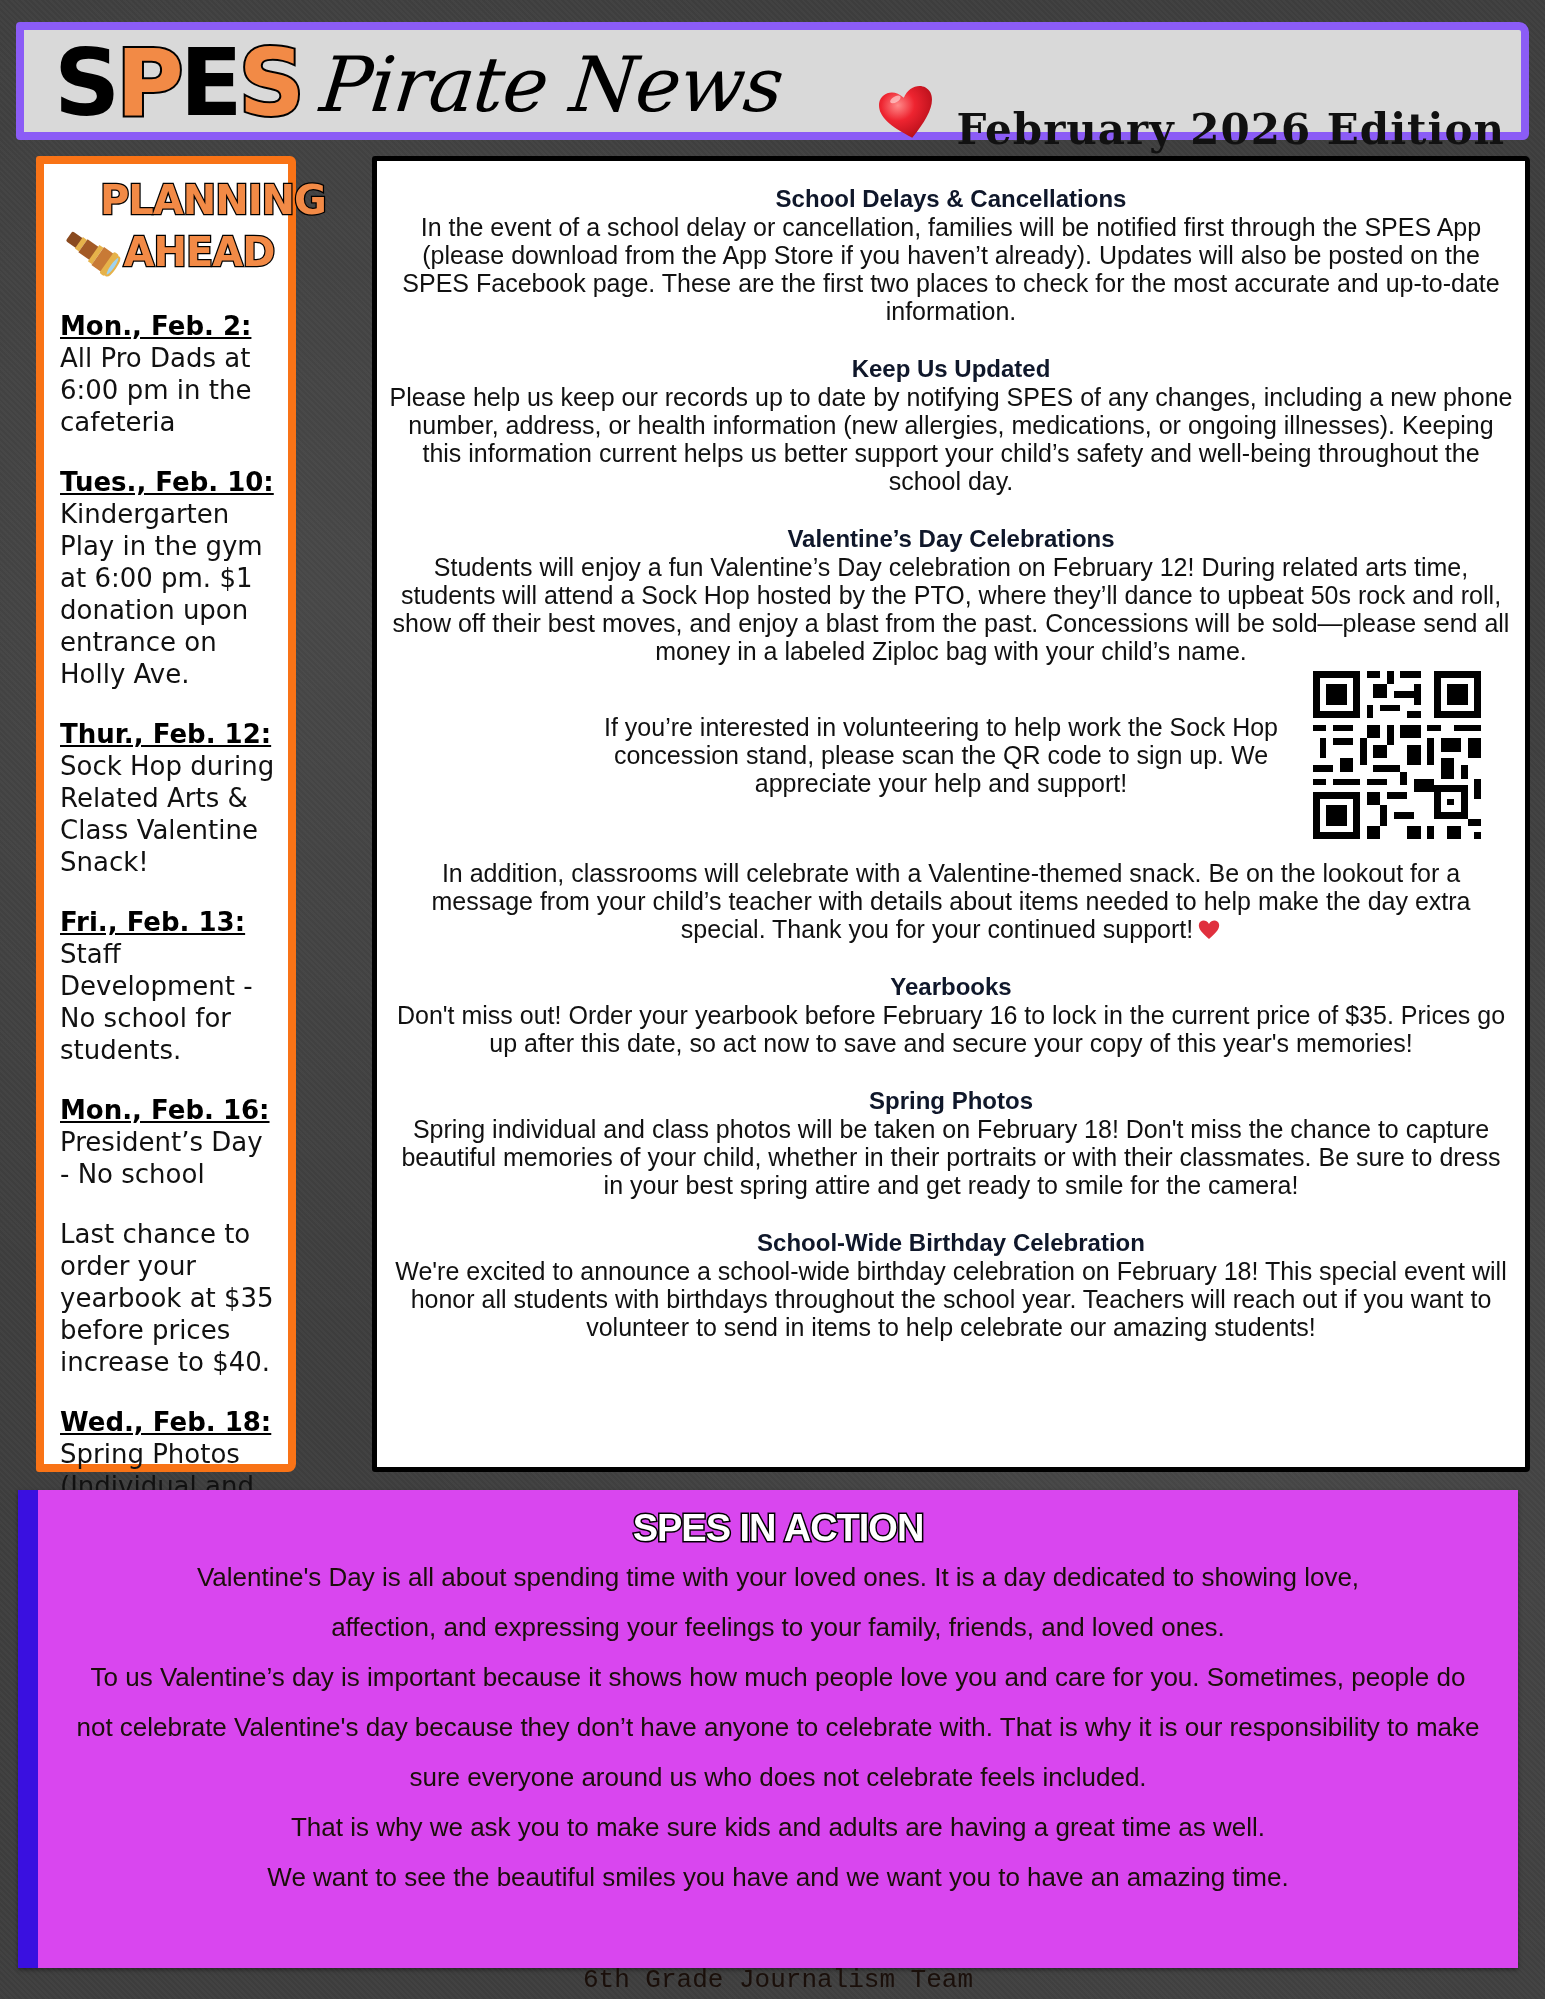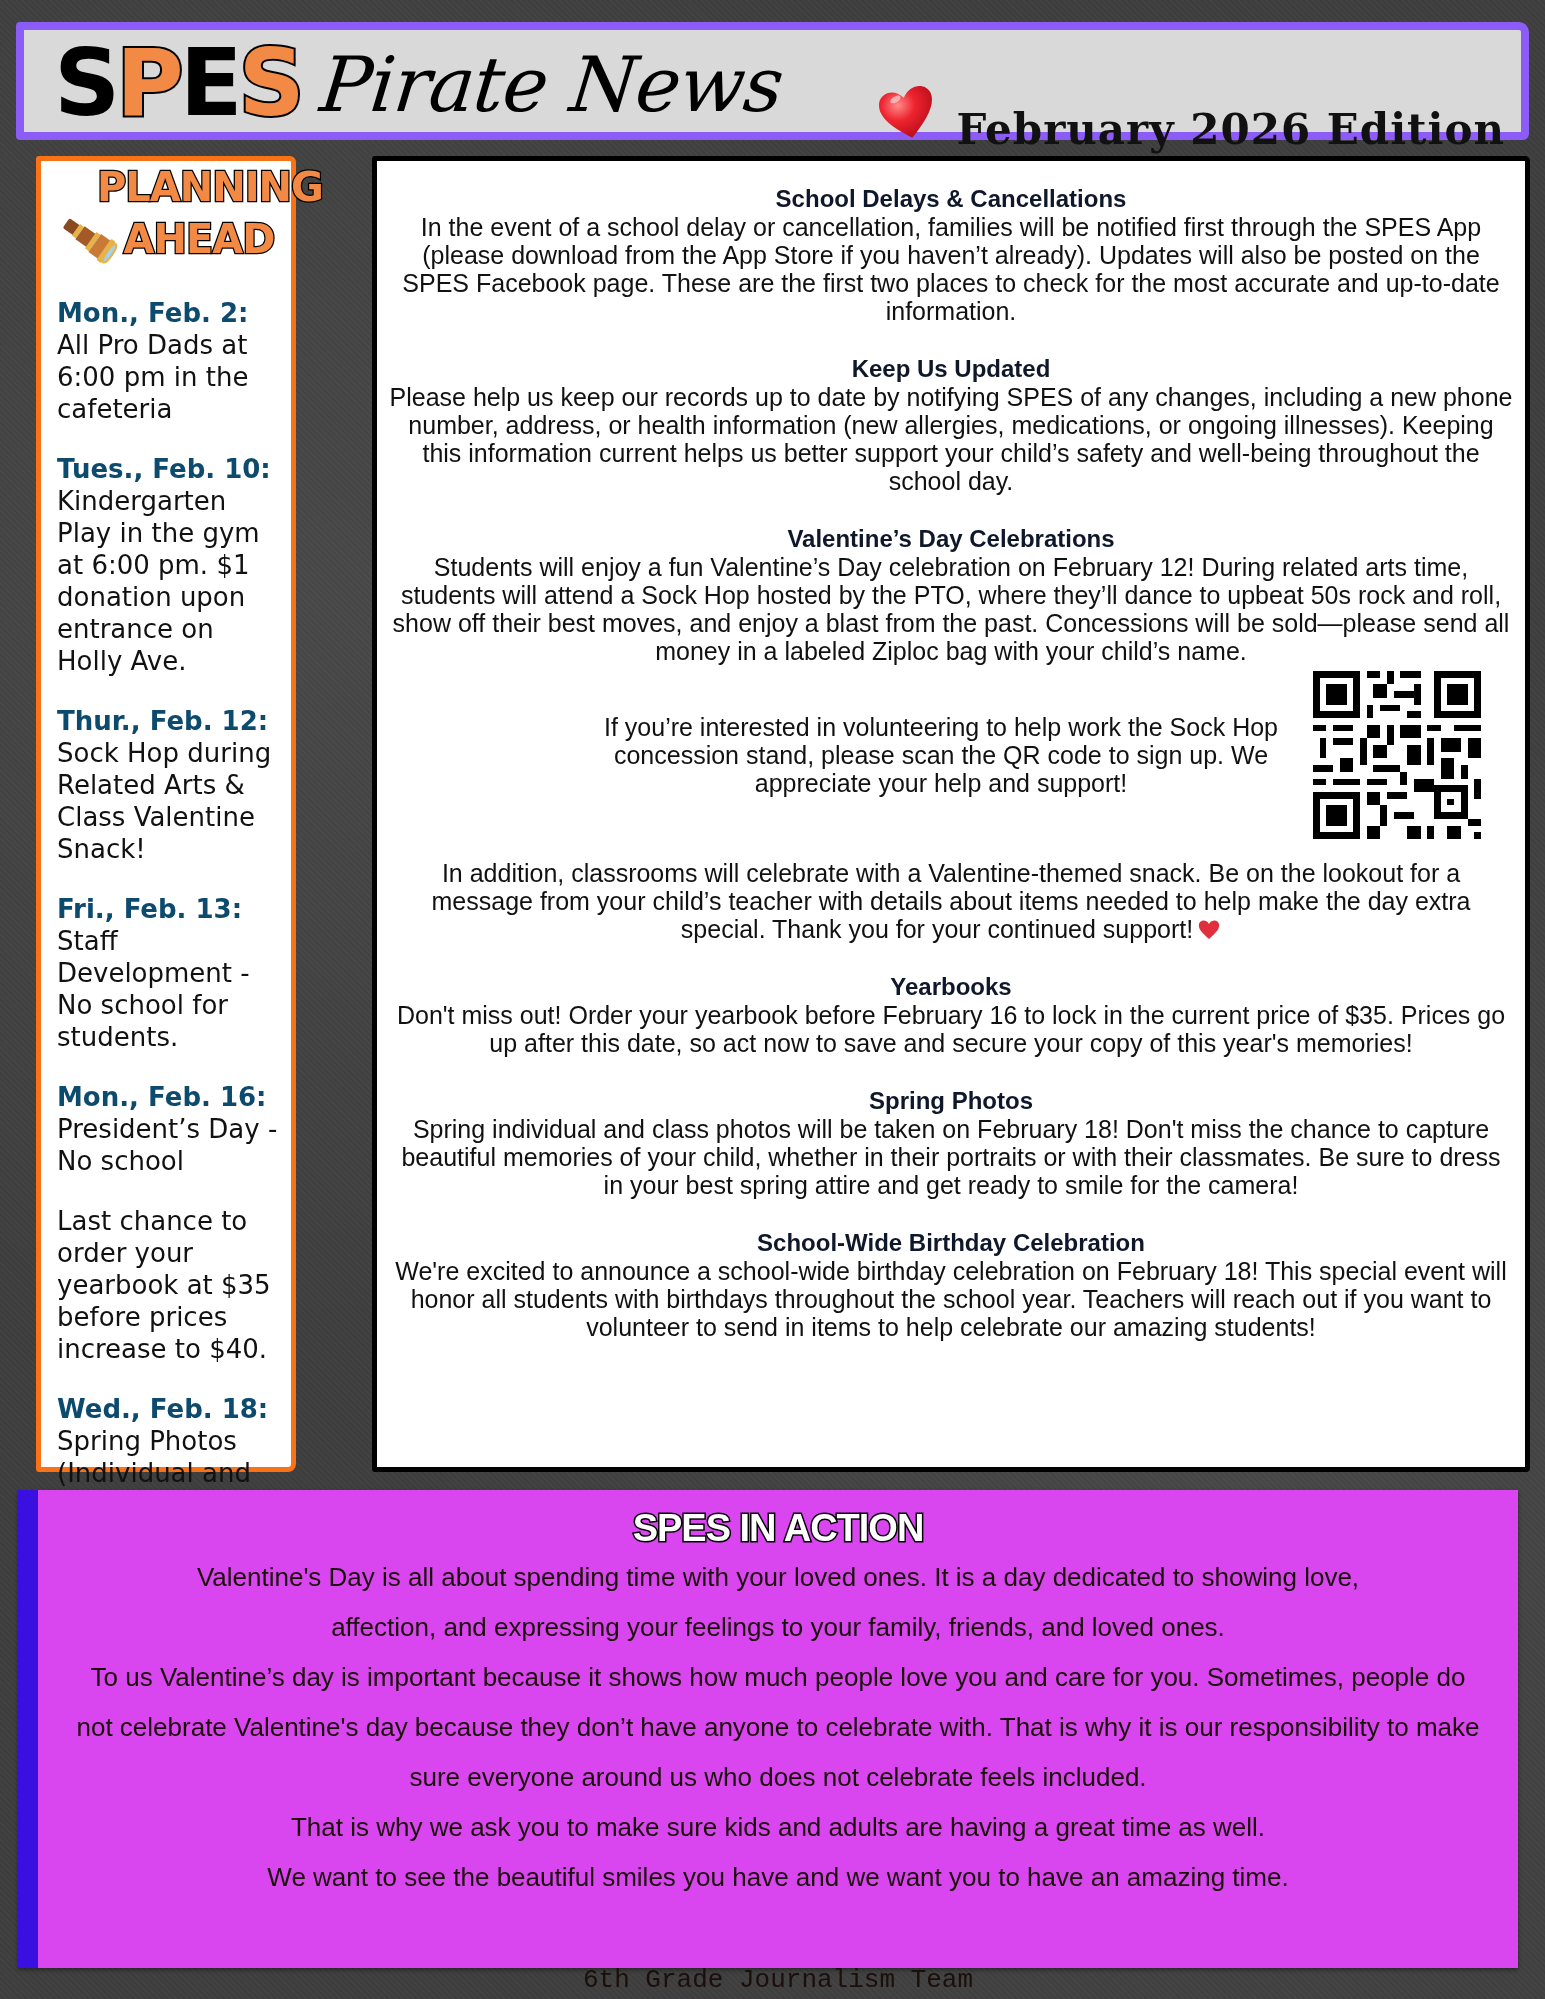--- a/index.html
+++ b/index.html
@@ -69,23 +69,23 @@
     color: #111;
     letter-spacing: 1px;
   }
 
   
   .left-col {
     position: absolute;
     left: 36px; top: 156px;
     width: 260px; height: 1316px;
     background: #fff;
-    border: 5px solid #f97316;
+    border: 8px solid #f97316;
     border-radius: 3px 6px 8px 3px;
-    padding: 0 10px 10px 16px;
+    padding: 10px 10px 10px 16px;
   }
   .planning-title {
     text-align: center;
     position: relative;
     height: 108px;
   }
   .planning-title .line {
     font-family: "DejaVu Sans", sans-serif;
     font-weight: 900;
     font-size: 40px;
@@ -105,22 +105,23 @@
   }
   .event {
     font-family: "DejaVu Sans", sans-serif;
     font-size: 26px;
     line-height: 32px;
     color: #111;
     margin-top: 28px;
   }
   .event:first-of-type { margin-top: 8px; }
   .event .date {
-    color: #0c4a6e;
+    color: #000000;
     font-weight: bold;
+    text-decoration: underline;
   }
 
   
   .main-col {
     position: absolute;
     left: 372px; top: 156px;
     width: 1158px; height: 1316px;
     background: #fff;
     border: 5px solid #000;
     border-radius: 3px 5px 4px 3px;

